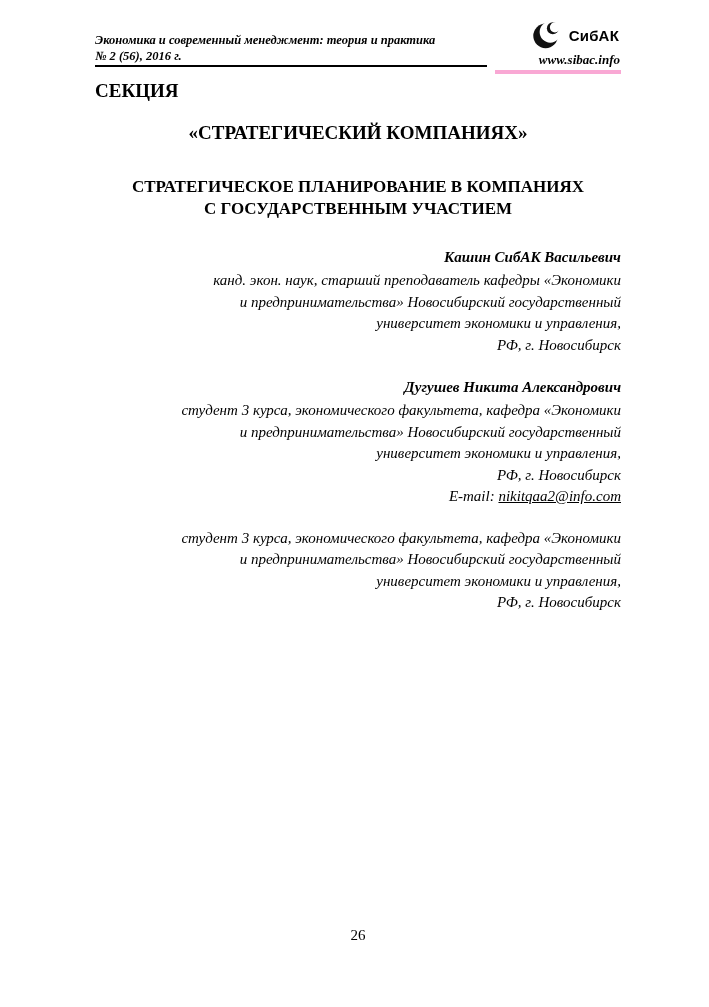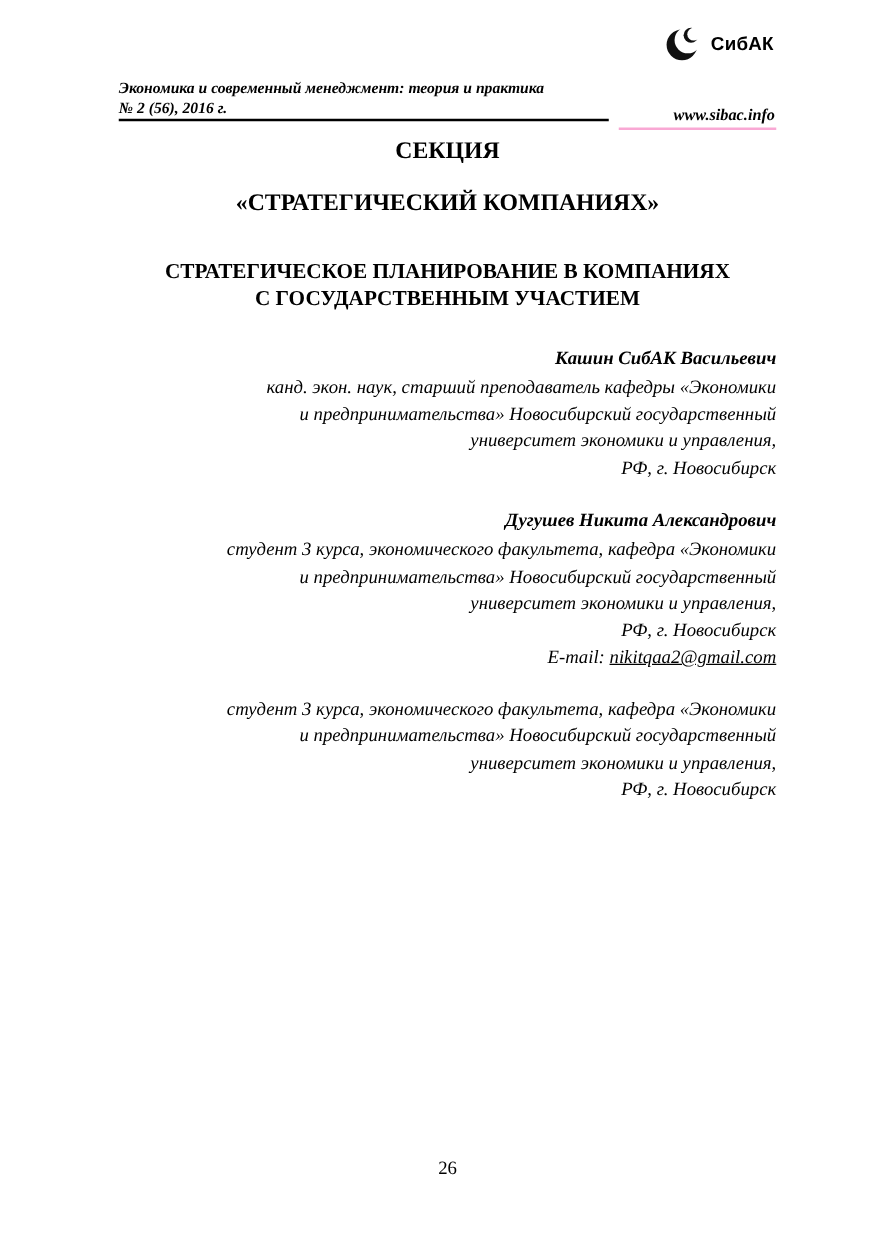--- a/index.html
+++ b/index.html
@@ -31,25 +31,24 @@
     margin-right: 8px;
     margin-bottom: 7px;
     font-weight: bold;
     font-style: italic;
     font-size: 12.5px;
     line-height: 14px;
   }
   .journal-title { margin-bottom: 2px; }
   .header-right {
     width: 126px;
-    border-bottom: 2px solid #f9a8d4;
+    border-bottom: 4px solid #f9a8d4;
     display: flex;
     flex-direction: column;
     align-items: flex-end;
-    gap: 32px;
   }
   .logo-row {
     display: flex;
     align-items: center;
     gap: 3px;
     margin-right: 2px;
   }
   .logo-mark { display: block; }
   .logo-text {
     font-family: "Liberation Sans", sans-serif;
@@ -61,21 +60,21 @@
     font-style: italic;
     font-weight: bold;
     font-size: 13px;
     line-height: 16px;
     padding-bottom: 2px;
     margin-right: 1px;
   }
 
   
   .section-label {
-    text-align: center;
+    text-align: left;
     font-weight: bold;
     font-size: 19px;
     line-height: 22px;
     margin-top: 6px;
   }
   .section-name {
     text-align: center;
     font-weight: bold;
     font-size: 19px;
     line-height: 22px;
@@ -173,21 +172,21 @@
     <div class="affil-line">университет экономики и управления,</div>
     <div class="affil-line">РФ, г. Новосибирск</div>
   </div>
 
   <div class="author-block">
     <div class="author-name">Дугушев Никита Александрович</div>
     <div class="affil-line">студент 3 курса, экономического факультета, кафедра «Экономики</div>
     <div class="affil-line">и предпринимательства» Новосибирский государственный</div>
     <div class="affil-line">университет экономики и управления,</div>
     <div class="affil-line">РФ, г. Новосибирск</div>
-    <div class="email-line"><span>E-mail: </span><span class="email-link">nikitqaa2@gmail.com</span></div>
+    <div class="email-line"><span>E-mail: </span><span class="email-link">nikitqaa2@info.com</span></div>
   </div>
 
   <div class="author-block">
     <div class="affil-line">студент 3 курса, экономического факультета, кафедра «Экономики</div>
     <div class="affil-line">и предпринимательства» Новосибирский государственный</div>
     <div class="affil-line">университет экономики и управления,</div>
     <div class="affil-line">РФ, г. Новосибирск</div>
   </div>
 
   <div class="page-number">26</div>

